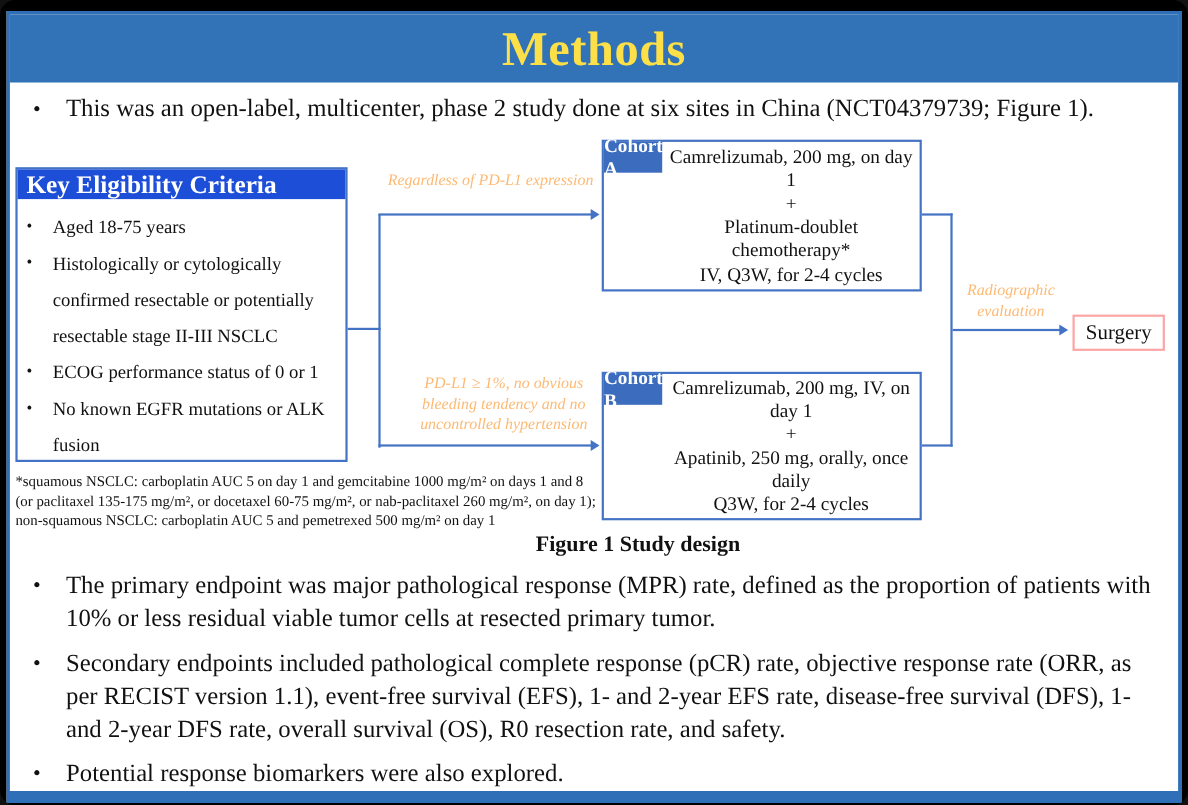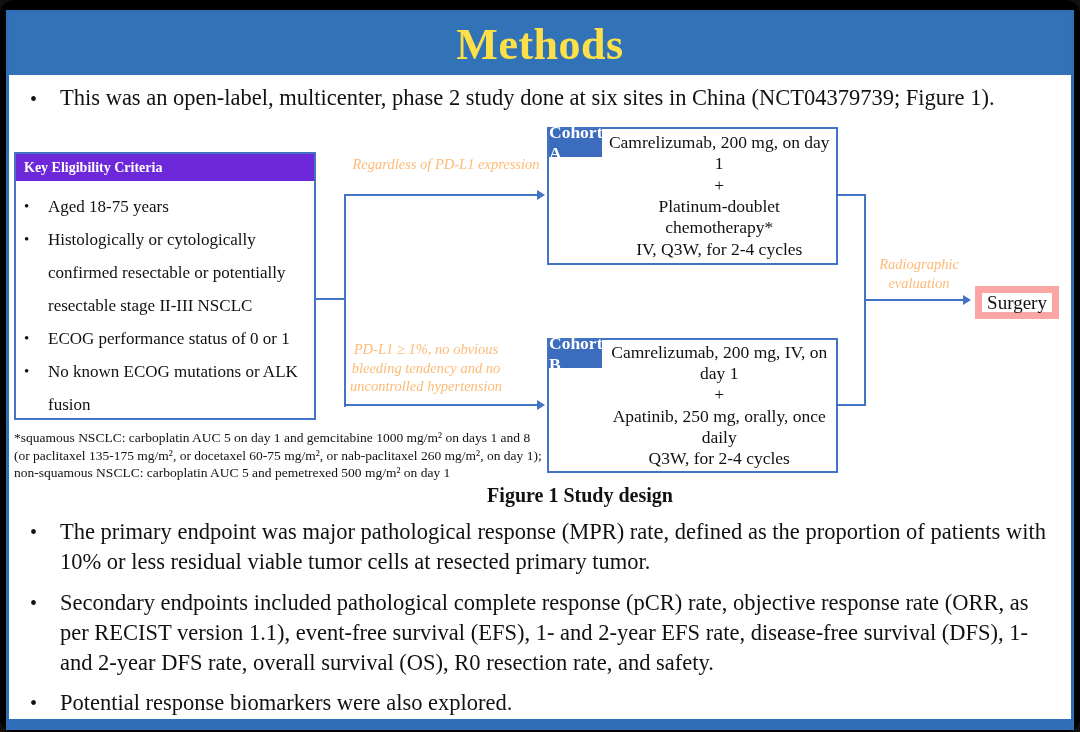--- a/index.html
+++ b/index.html
@@ -17,40 +17,40 @@
     position:absolute;left:9px;top:13px;width:1062px;height:62px;
     background:#3273B7;display:flex;align-items:center;justify-content:center;
   }
   .banner .t{color:#fde047;font-weight:bold;font-size:44px;letter-spacing:.5px;}
   .abs{position:absolute;}
   .bullet-row{display:flex;}
   .bullet-dot{width:30px;flex:0 0 30px;font-size:20px;line-height:30px;}
   .intro{left:30px;top:84px;width:1030px;font-size:22.5px;line-height:28px;}
   
   .elig{left:14px;top:152px;width:302px;height:268px;border:2px solid #4472C4;box-sizing:border-box;background:#fff;}
-  .elig-h{height:27px;background:#6d28d9;color:#fff;font-weight:bold;font-size:14px;
+  .elig-h{height:27px;background:#1d4ed8;color:#fff;font-weight:bold;font-size:23px;
           display:flex;align-items:center;padding-left:8px;}
   .elig-b{padding:9px 2px 0 6px;}
   .erow{display:flex;font-size:17px;line-height:33px;}
   .erow .bullet-dot{width:24px;flex:0 0 24px;font-size:15px;line-height:33px;padding-left:2px;}
   .erow .etxt{width:264px;}
   
   .cohort{width:291px;border:2px solid #4472C4;box-sizing:border-box;background:#fff;display:flex;flex-direction:row;}
   .cohort-h{height:28px;background:#3C6CBE;color:#fff;font-weight:bold;font-size:17.5px;
             display:flex;align-items:center;justify-content:center;flex:0 0 28px;}
   .cohort-b{flex:1;display:flex;flex-direction:column;justify-content:space-evenly;
             align-items:center;font-size:17.5px;text-align:center;padding:2px 0;}
   .ca{left:547px;top:127px;height:138px;}
   .cb{left:547px;top:338px;height:135px;}
   
   .ln{background:#4472C4;position:absolute;}
   .arrow-r{position:absolute;width:0;height:0;border-top:5px solid transparent;
            border-bottom:5px solid transparent;border-left:8px solid #4472C4;}
   .blabel{font-size:14.5px;line-height:18.5px;text-align:center;color:#fdba74;font-style:italic;}
-  .surgery{left:975px;top:286px;width:84px;height:33px;border:7px solid #fca5a5;box-sizing:border-box;
+  .surgery{left:975px;top:286px;width:84px;height:33px;border:2px solid #fca5a5;box-sizing:border-box;
            display:flex;align-items:center;justify-content:center;font-size:19px;background:#fff;}
   .footnote{left:14px;top:429px;width:534px;font-size:13.5px;line-height:17.5px;}
   .caption{left:0;top:484px;width:1080px;text-align:center;font-weight:bold;font-size:20px;padding-left:40px;}
   .bigb{width:1032px;font-size:22.5px;line-height:30px;}
   .b1{left:30px;top:517px;}
   .b2{left:30px;top:588px;}
   .b3{left:30px;top:688px;}
 </style>
 </head>
 <body>
@@ -77,39 +77,39 @@
       <div class="erow">
         <span class="bullet-dot">•</span>
         <span class="etxt">Histologically or cytologically confirmed resectable or potentially resectable stage II-III  NSCLC</span>
       </div>
       <div class="erow">
         <span class="bullet-dot">•</span>
         <span class="etxt">ECOG performance status of 0 or 1</span>
       </div>
       <div class="erow">
         <span class="bullet-dot">•</span>
-        <span class="etxt">No known ECOG mutations or ALK fusion</span>
+        <span class="etxt">No known EGFR mutations or ALK fusion</span>
       </div>
     </div>
   </div>
 
   <div class="ln" style="left:316px;top:298px;width:30px;height:2px;"></div>
   <div class="ln" style="left:344px;top:195px;width:2px;height:212px;"></div>
   <div class="ln" style="left:344px;top:194px;width:194px;height:2px;"></div>
   <div class="arrow-r" style="left:537px;top:190px;"></div>
   <div class="ln" style="left:344px;top:404px;width:194px;height:2px;"></div>
   <div class="arrow-r" style="left:537px;top:400px;"></div>
   <div class="ln" style="left:838px;top:194px;width:28px;height:2px;"></div>
   <div class="ln" style="left:838px;top:404px;width:28px;height:2px;"></div>
   <div class="ln" style="left:864px;top:194px;width:2px;height:212px;"></div>
   <div class="ln" style="left:866px;top:299px;width:98px;height:2px;"></div>
   <div class="arrow-r" style="left:963px;top:295px;"></div>
 
   <div class="abs blabel" style="left:350px;top:155px;width:192px;">Regardless  of PD-L1 expression</div>
-  <div class="abs blabel" style="left:328px;top:340px;width:196px;">PD-L1 ≥ 1%, no obvious bleeding  tendency  and no uncontrolled  hypertension</div>
+  <div class="abs blabel" style="left:360px;top:340px;width:196px;">PD-L1 ≥ 1%, no obvious bleeding  tendency  and no uncontrolled  hypertension</div>
   <div class="abs blabel" style="left:868px;top:255px;width:102px;">Radiographic evaluation</div>
 
   <div class="abs cohort ca">
     <div class="cohort-h">Cohort A</div>
     <div class="cohort-b">
       <div>Camrelizumab, 200 mg, on day 1</div>
       <div>+</div>
       <div>Platinum-doublet chemotherapy*</div>
       <div>IV, Q3W, for 2-4 cycles</div>
     </div>

